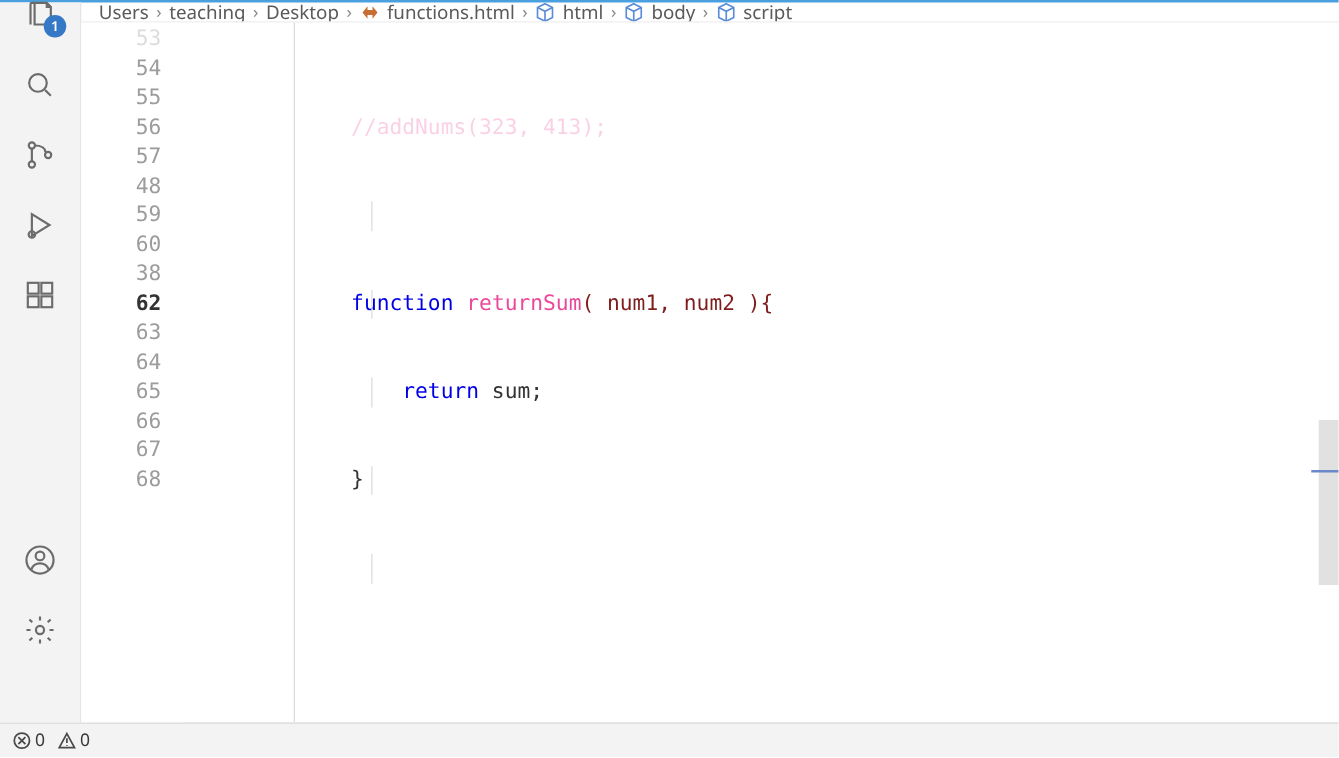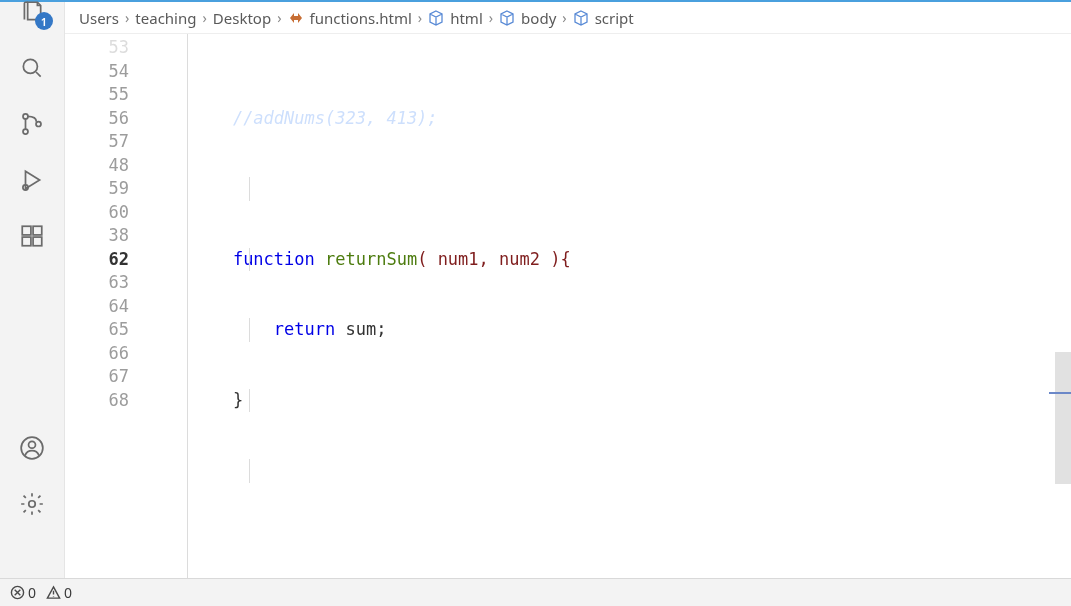--- a/index.html
+++ b/index.html
@@ -17,45 +17,45 @@
   .act-icon { width:28px; height:28px; color:#6b6b6b; display:flex; align-items:center; justify-content:center; position:relative;}
   .act-icon svg { width:26px; height:26px; stroke:#6b6b6b; fill:none; stroke-width:1.6; }
   .explorer-badge {
     position:absolute; bottom:-4px; right:-7px; background:#3478c6; color:#fff;
     border-radius:50%; width:18px; height:18px; font-size:11px; font-weight:600;
     display:flex; align-items:center; justify-content:center;
   }
 
   .editor-area { flex:1; display:flex; flex-direction:column; min-width:0; position:relative;}
   .breadcrumbs {
-    height:32px; display:flex; align-items:center; padding:0 14px;
+    height:16px; display:flex; align-items:center; padding:0 14px;
     font-size:15px; color:#5a5a5a; gap:4px; border-bottom:1px solid #eee;
     white-space:nowrap; overflow:hidden;
   }
   .crumb { display:flex; align-items:center; gap:6px; color:#5a5a5a;}
   .sep { color:#8a8a8a; padding:0 2px; font-size:14px;}
   .sym-cube { width:16px; height:16px; }
   .file-ico { width:16px; height:16px; }
 
-  .code-wrap { flex:1; display:flex; position:relative; font-family: Menlo, Consolas, "DejaVu Sans Mono", monospace; font-size:17px; overflow:hidden;}
+  .code-wrap { flex:1; display:flex; position:relative; font-family: Menlo, Consolas, "DejaVu Sans Mono", monospace; font-size:17px; overflow:hidden;gap:48px;}
   .gutter {
     width:82px; text-align:right; padding:2px 18px 0 0; color:#9c9c9c; user-select:none;
     line-height:23.5px; background:#fff;
   }
   .code {
     flex:1; padding-top:2px; line-height:23.5px; white-space:pre; color:#333; position:relative;
   }
   .code .line { position:relative; padding-left:4px; height:23.5px;}
   .indent-guide { position:absolute; top:0; bottom:0; width:1px; background:#dcdcdc; }
   .ig1 { left:40px; } .ig2 { left:102px; }
 
   
   .kw-blue { color:#0000e6; } 
-  .fn-teal { color:#4d7c0f; }
-  .comment { color:#3b82f6; font-style:italic; }
+  .fn-teal { color:#ec4899; }
+  .comment { color:#ec4899; }
   .paramsb { color:#7f1d1d; }
 
   .minimap-scroll { position:absolute; right:0; top:318px; width:16px; height:132px; background:#c8c8c8; opacity:.55;}
   .minimap-line { position:absolute; right:0; top:358px; width:22px; height:2px; background:#6b88c8;}
 
   .statusbar {
     height:28px; background:#f3f3f3; border-top:1px solid #d9d9d9;
     display:flex; align-items:center; font-size:14px; color:#3a3a3a;
     padding:0 10px; justify-content:space-between;
   }

